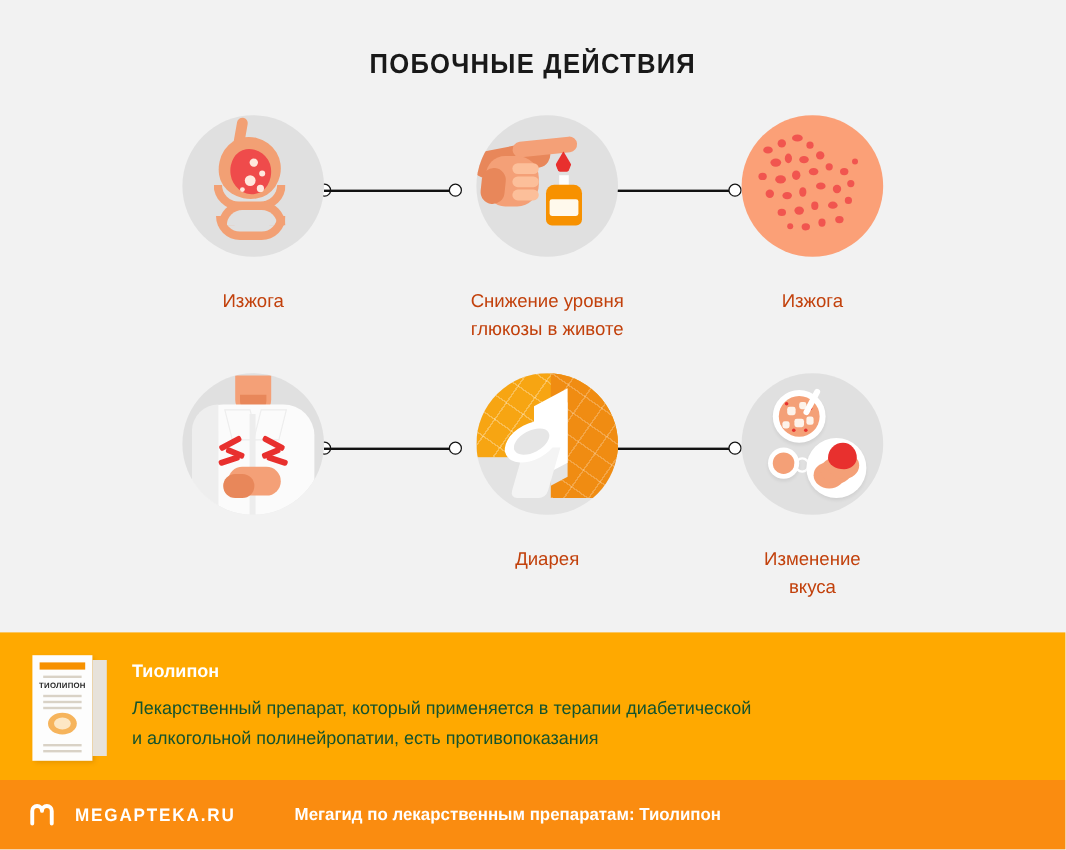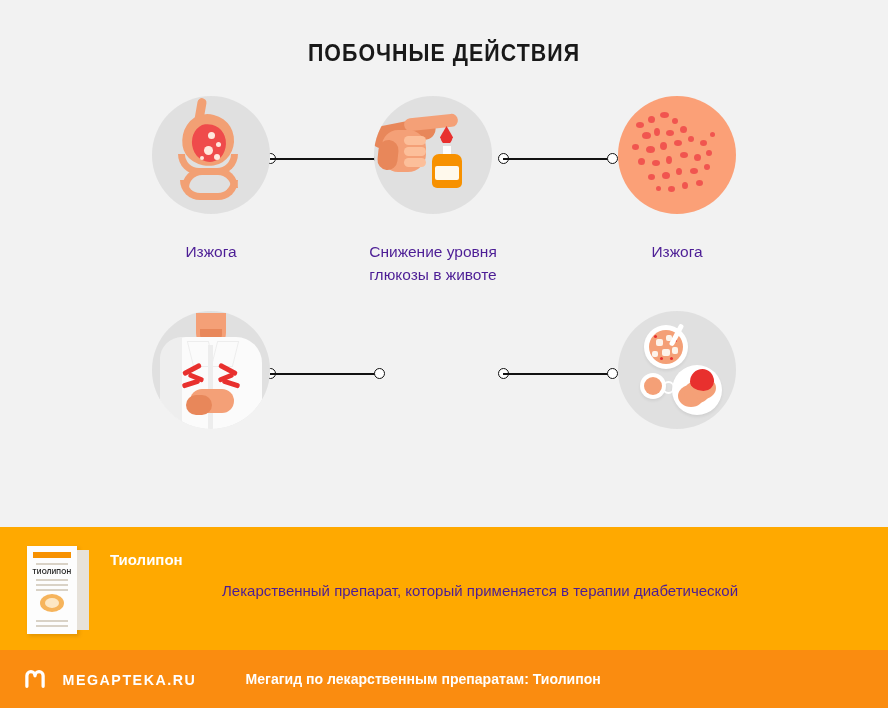--- a/index.html
+++ b/index.html
@@ -48,37 +48,37 @@
     position: relative;
     height: 215px;
   }
   .cell {
     position: absolute;
     width: 240px;
     top: 0;
     text-align: center;
   }
   .cell.c0 { left: 91px; }
-  .cell.c1 { left: 313px; }
+  .cell.c1 { left: 336px; }
   .cell.c2 { left: 557px; }
 
   .circle {
     width: 118px;
     height: 118px;
     margin: 0 auto;
     border-radius: 50%;
     position: relative;
     overflow: hidden;
     background: #e0e0e0;
   }
   .label {
     margin-top: 26px;
     font-size: 15.5px;
     line-height: 23px;
-    color: #4c1d95;
+    color: #c2410c;
     font-weight: normal;
   }
 
   
   .conn {
     position: absolute;
     height: 11px;
   }
   .conn .bar {
     position: absolute;
@@ -456,22 +456,21 @@
   }
   .band .prod-name {
     font-size: 15px;
     font-weight: bold;
     color: #ffffff;
     margin-bottom: 10px;
   }
   .band .prod-desc {
     font-size: 15px;
     line-height: 25px;
-    color: #4c1d95;
-    text-align: center;
+    color: #14532d;
   }
 
   
   .footer {
     position: absolute;
     left: 0; top: 650px;
     width: 888px; height: 58px;
     background: #fa8c10;
     display: flex;
     align-items: center;
@@ -623,20 +622,34 @@
           <span class="zig" style="left:36px;top:64px;width:16px;transform:rotate(22deg);"></span>
           <span class="zig" style="left:30px;top:70px;width:18px;transform:rotate(-18deg);"></span>
           <span class="zig" style="left:66px;top:56px;width:20px;transform:rotate(28deg);"></span>
           <span class="zig" style="left:66px;top:64px;width:16px;transform:rotate(-22deg);"></span>
           <span class="zig" style="left:70px;top:70px;width:18px;transform:rotate(18deg);"></span>
           <span class="hands"></span>
           <span class="hand2"></span>
         </div>
       </div>
 
+      <div class="cell c1">
+        <div class="circle ico-toilet">
+          <span class="wall"></span>
+          <span class="wall2"></span>
+          <span class="tank-sh"></span>
+          <span class="tank"></span>
+          <span class="ped"></span>
+          <span class="bowl"></span>
+          <span class="seat"></span>
+        </div>
+        <div class="label">
+          <span>Диарея</span>
+        </div>
+      </div>
 
       <div class="cell c2">
         <div class="circle ico-taste">
           <span class="plate soup-outer"></span>
           <span class="plate soup-inner"></span>
           <span class="crouton" style="left:38px;top:28px;width:7px;height:7px;"></span>
           <span class="crouton" style="left:48px;top:24px;width:6px;height:6px;"></span>
           <span class="crouton" style="left:44px;top:38px;width:8px;height:7px;"></span>
           <span class="crouton" style="left:34px;top:40px;width:6px;height:6px;"></span>
           <span class="crouton" style="left:54px;top:36px;width:6px;height:7px;"></span>
@@ -647,20 +660,24 @@
           <span class="spoon"></span>
           <span class="plate cup-outer"></span>
           <span class="plate cup-inner"></span>
           <span class="cup-handle"></span>
           <span class="plate dish-outer"></span>
           <span class="slice" style="left:60px;top:74px;width:26px;height:22px;"></span>
           <span class="slice" style="left:66px;top:70px;width:26px;height:22px;"></span>
           <span class="slice" style="left:72px;top:66px;width:26px;height:22px;"></span>
           <span class="tomato"></span>
         </div>
+        <div class="label">
+          <span>Изменение</span><br>
+          <span>вкуса</span>
+        </div>
       </div>
     </div>
   </div>
 
   <div class="band">
     <div class="box">
       <span class="face"></span>
       <span class="side"></span>
       <span class="brandbar"></span>
       <span class="ln" style="top:17px;"></span>
@@ -670,20 +687,21 @@
       <span class="ln" style="top:43px;"></span>
       <span class="pill"></span>
       <span class="pill2"></span>
       <span class="ln" style="top:74px;"></span>
       <span class="ln" style="top:79px;"></span>
     </div>
     <div class="text">
       <div class="prod-name">Тиолипон</div>
       <div class="prod-desc">
         <span>Лекарственный препарат, который применяется в терапии диабетической</span><br>
+        <span>и алкогольной полинейропатии, есть противопоказания</span>
       </div>
     </div>
   </div>
 
   <div class="footer">
     <svg class="logo-mark" viewBox="0 0 32 32">
       <path d="M6 25 V12 a5 5 0 0 1 10 0 a5 5 0 0 1 10 0 V25" fill="none" stroke="#ffffff" stroke-width="4" stroke-linecap="round" stroke-linejoin="round"></path>
     </svg>
     <div class="logo-text">MEGAPTEKA.RU</div>
     <div class="tagline">Мегагид по лекарственным препаратам: Тиолипон</div>

